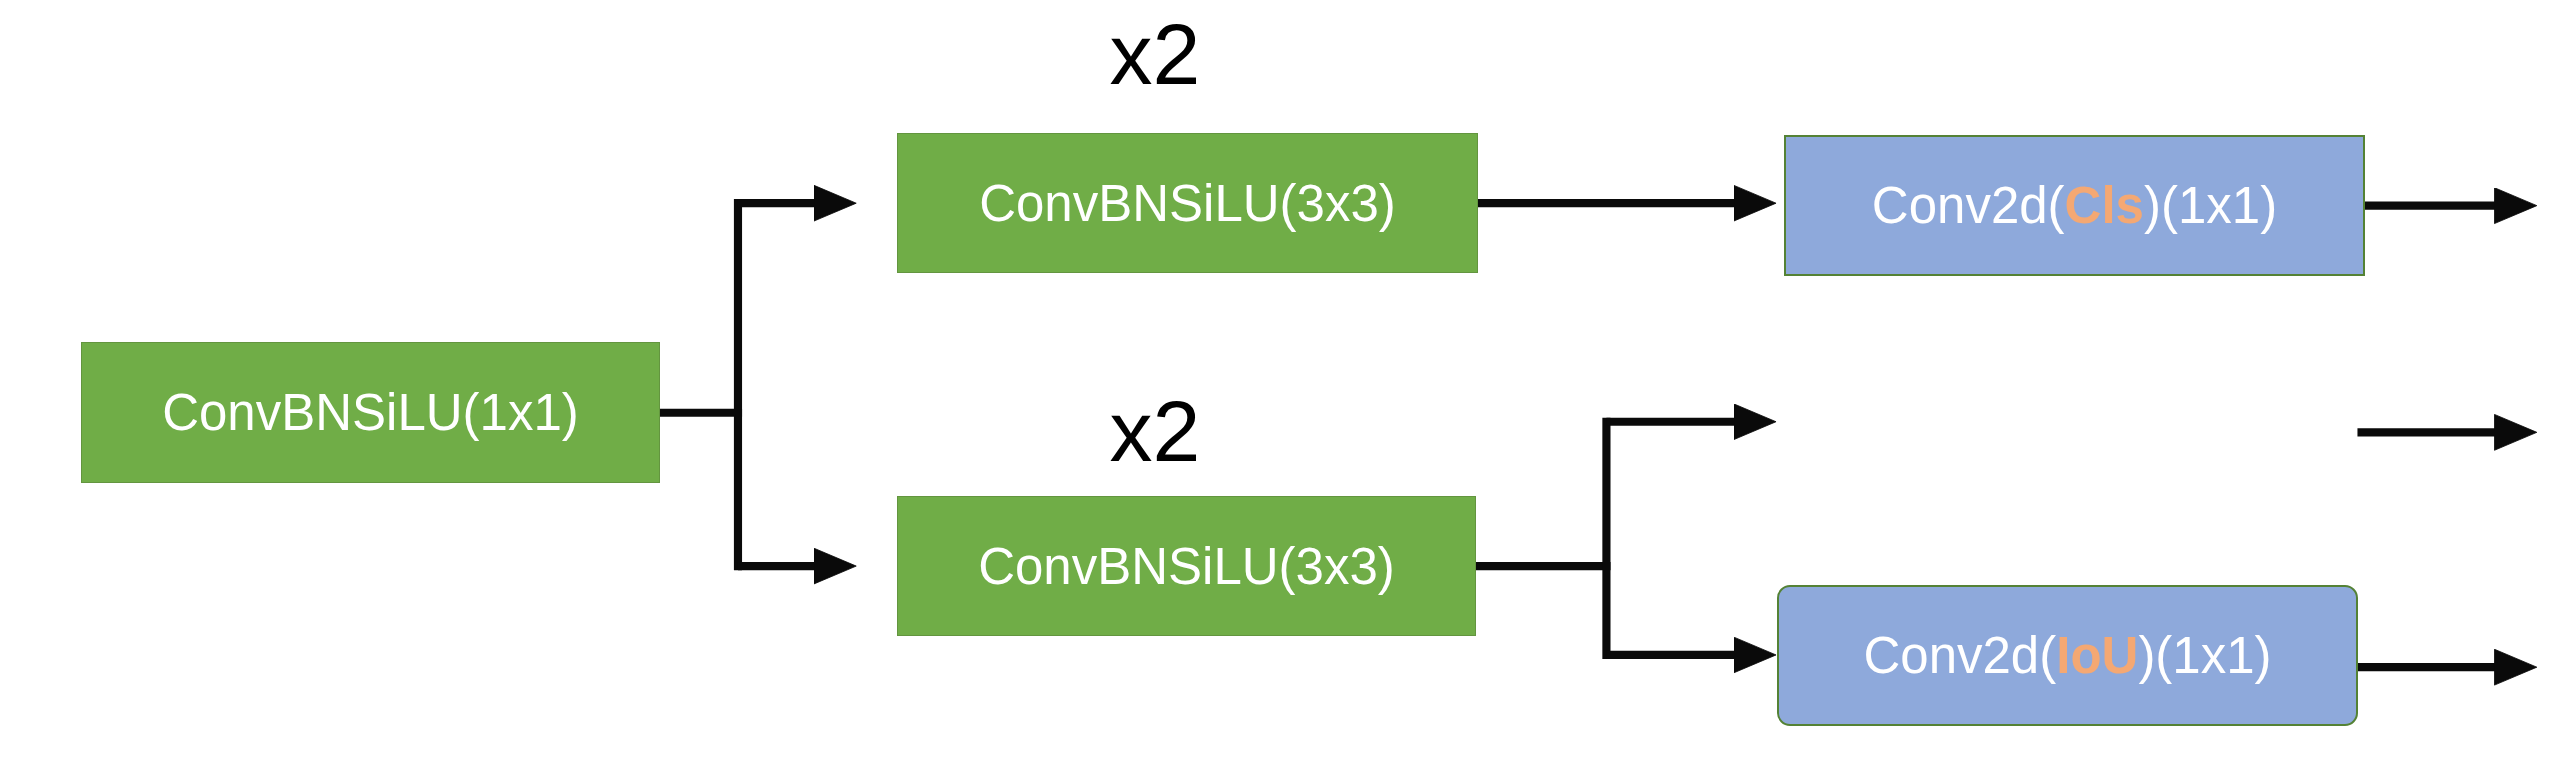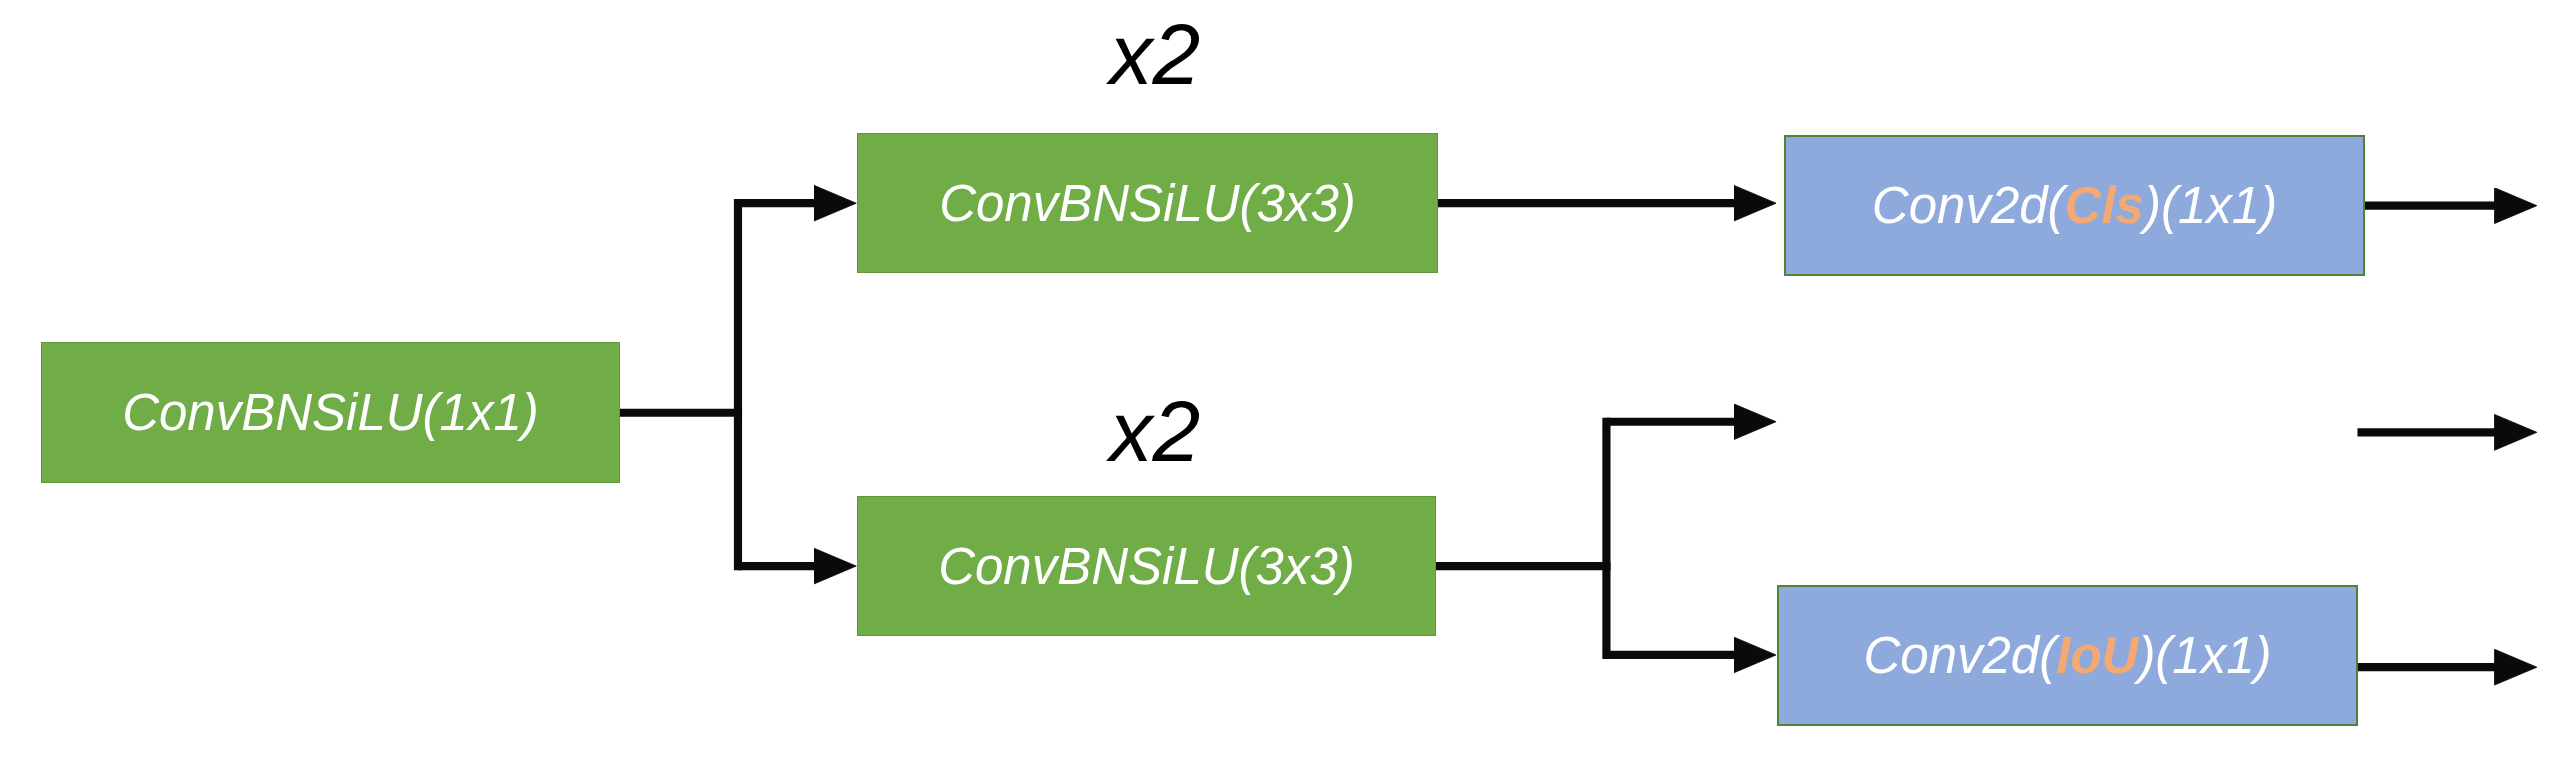--- a/index.html
+++ b/index.html
@@ -13,38 +13,39 @@
     --label-text:#000000;
   }
   html,body{margin:0;padding:0;}
   body{
     width:2576px;height:766px;
     background:#FFFFFF;
     position:relative;
     overflow:hidden;
     font-family:"Liberation Sans", sans-serif;
   }
-  .canvas{position:absolute;inset:0;width:2576px;height:583px;font-style:italic;}
+  .canvas{position:absolute;inset:0;width:2576px;height:583px;}
   svg.wires{position:absolute;left:0;top:0;z-index:1;}
   svg.wires path{stroke:var(--arrow);fill:none;}
   svg.wires .shaft{stroke-width:10;}
   svg.wires .cap{stroke-linecap:square;}
   #ah-tri{fill:var(--arrow);}
   .node{
     position:absolute;z-index:2;
     display:flex;align-items:center;justify-content:center;
     box-sizing:border-box;
     font-size:51px;line-height:1;
     color:var(--node-text);
     white-space:nowrap;
     text-align:center;
   }
   .node.green{
     background:var(--green-fill);
     border:1.6px solid var(--green-border);
+    margin-left:40px;
   }
   .node.blue{
     background:var(--blue-fill);
     border:2.4px solid var(--blue-border);
   }
   .node .tag{color:var(--tag-orange);font-weight:bold;}
   .repeat-label{
     position:absolute;z-index:2;
     transform:translateX(-50%);
     font-size:86px;line-height:1;
@@ -96,20 +97,20 @@
     <span>ConvBNSiLU(3x3)</span>
   </div>
 
   <div class="node blue" style="left:1777px;top:135px;width:581px;height:141px;margin-left:7px;">
     <span>
       <span>Conv2d(</span><span class="tag">Cls</span><span>)(1x1)</span>
     </span>
   </div>
 
 
-  <div class="node blue" style="left:1777px;top:585px;width:581px;height:141px;">
+  <div class="node blue" style="left:1777px;top:585px;width:581px;height:141px;border-radius:13px;">
     <span>
       <span>Conv2d(</span><span class="tag">IoU</span><span>)(1x1)</span>
     </span>
   </div>
 
 </div>
 
 
 </body></html>

